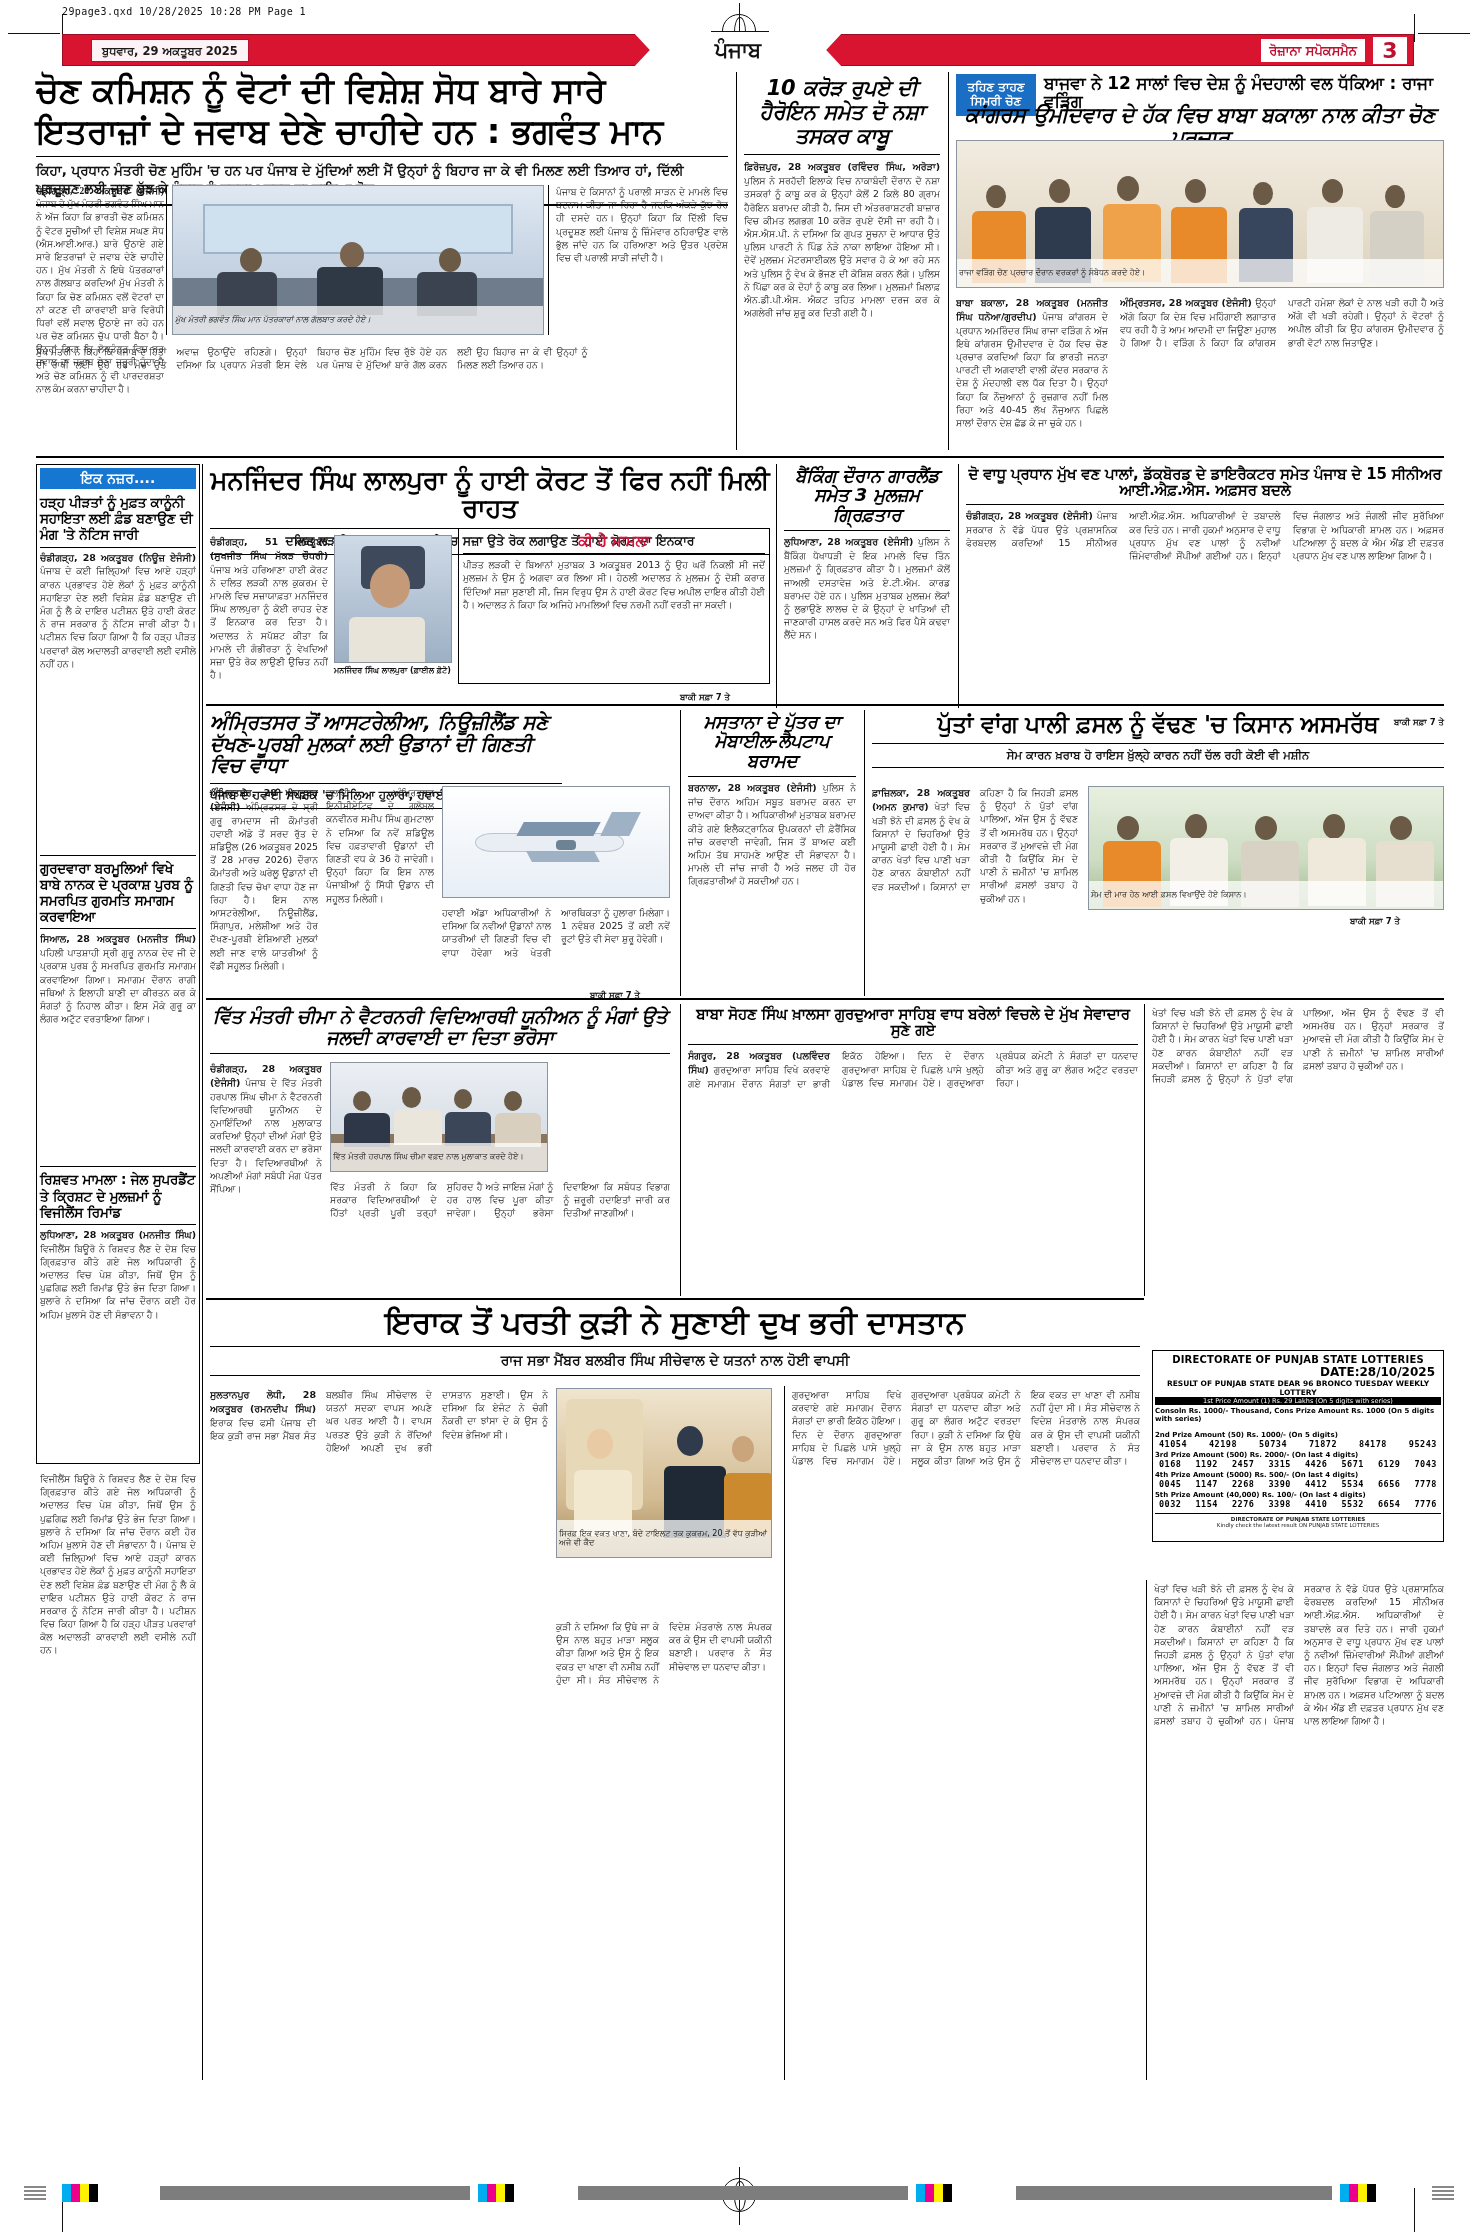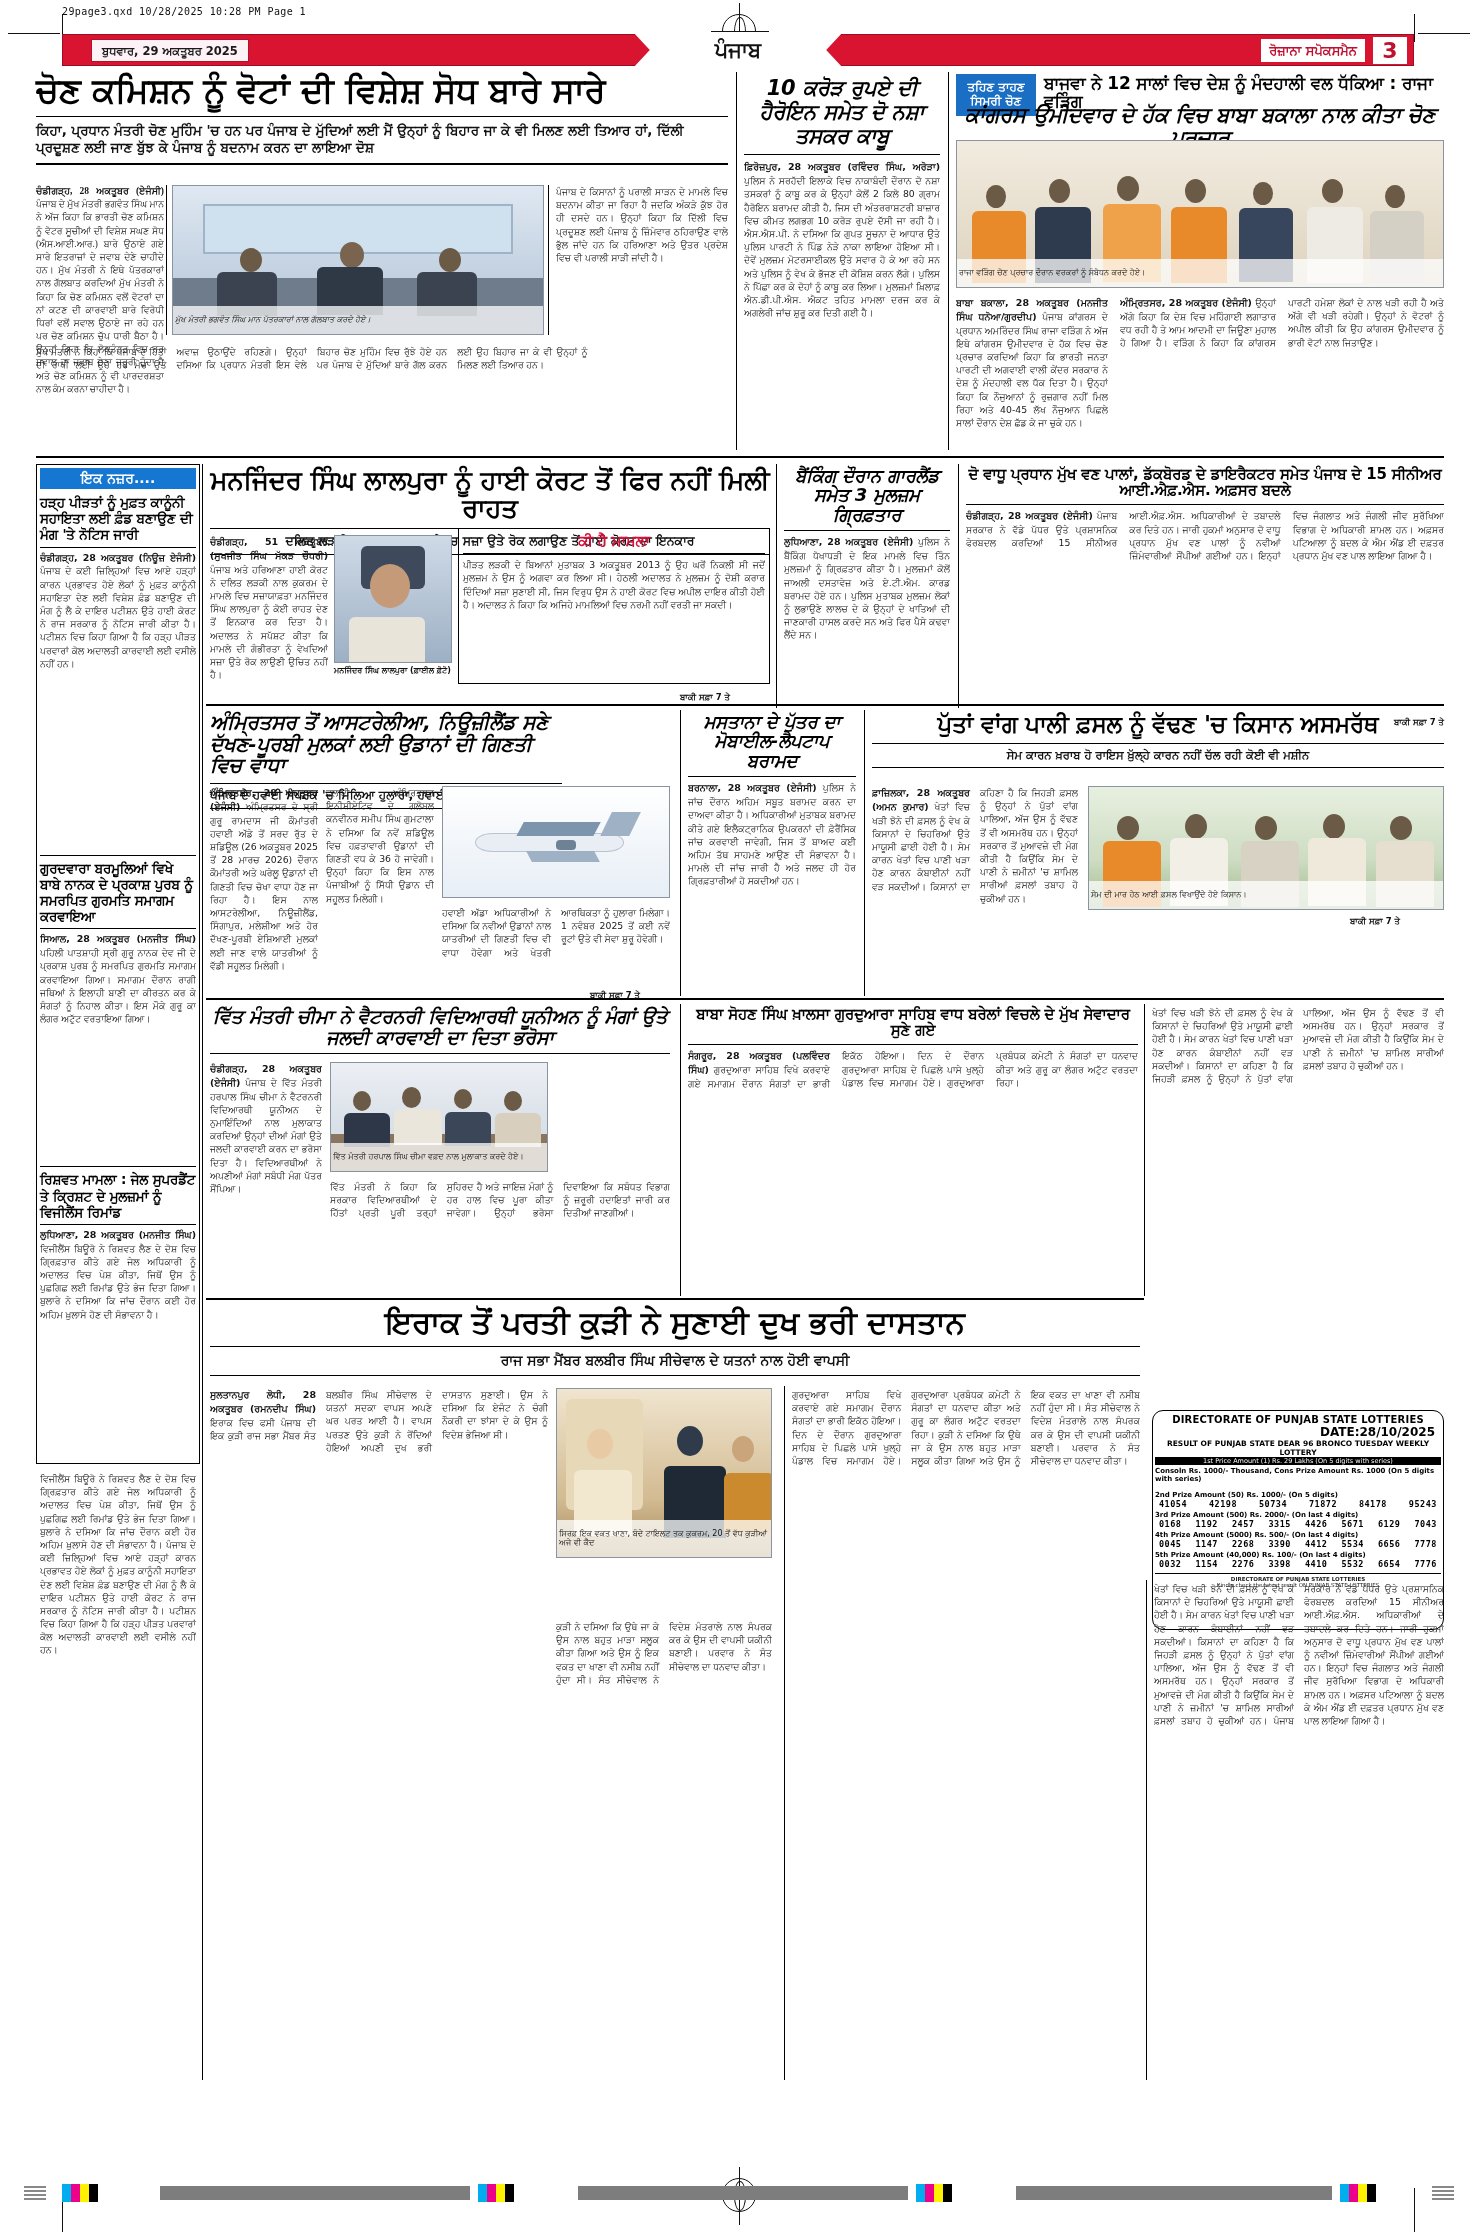--- a/index.html
+++ b/index.html
@@ -166,20 +166,21 @@
 
   <div class="masthead">
     <div class="datebox">ਬੁਧਵਾਰ, 29 ਅਕਤੂਬਰ 2025</div>
     <div class="section-tab">ਪੰਜਾਬ</div>
     <div class="brand">ਰੋਜ਼ਾਨਾ ਸਪੋਕਸਮੈਨ</div>
     <div class="pageno">3</div>
   </div>
 
   <div style="position:absolute;left:36px;top:72px;width:692px;">
     <div class="hl hl-xl">ਚੋਣ ਕਮਿਸ਼ਨ ਨੂੰ ਵੋਟਾਂ ਦੀ ਵਿਸ਼ੇਸ਼ ਸੋਧ ਬਾਰੇ ਸਾਰੇ</div>
+    <div class="hl hl-xl" style="margin-top:4px;">ਇਤਰਾਜ਼ਾਂ ਦੇ ਜਵਾਬ ਦੇਣੇ ਚਾਹੀਦੇ ਹਨ : ਭਗਵੰਤ ਮਾਨ</div>
     <div class="rule-h" style="margin:7px 0 5px;"></div>
     <div class="sub">ਕਿਹਾ, ਪ੍ਰਧਾਨ ਮੰਤਰੀ ਚੋਣ ਮੁਹਿੰਮ 'ਚ ਹਨ ਪਰ ਪੰਜਾਬ ਦੇ ਮੁੱਦਿਆਂ ਲਈ ਮੈਂ ਉਨ੍ਹਾਂ ਨੂੰ ਬਿਹਾਰ ਜਾ ਕੇ ਵੀ ਮਿਲਣ ਲਈ ਤਿਆਰ ਹਾਂ, ਦਿੱਲੀ ਪ੍ਰਦੂਸ਼ਣ ਲਈ ਜਾਣ ਬੁੱਝ ਕੇ ਪੰਜਾਬ ਨੂੰ ਬਦਨਾਮ ਕਰਨ ਦਾ ਲਾਇਆ ਦੋਸ਼</div>
     <div class="rule-h2" style="margin:6px 0 5px;"></div>
   </div>
 
   <div class="photo ph-room" style="position:absolute;left:172px;top:185px;width:372px;height:150px;font-style:italic;">
     <div style="position:absolute;left:0;top:0;right:0;height:62%;background:linear-gradient(#dfe8f2,#c2d0e0);"></div>
     <div style="position:absolute;left:8%;top:12%;width:84%;height:34%;background:#cfe0ef;border:2px solid #9fb4c8;"></div>
     <div style="position:absolute;left:0;bottom:0;right:0;height:38%;background:#6f7c8b;"></div>
     <div class="head-dot" style="left:18%;top:42%;width:22px;height:24px;"></div>
@@ -441,21 +442,21 @@
     <div class="hl hl-sm" style="text-align:center;font-size:15px;">ਬਾਬਾ ਸੋਹਣ ਸਿੰਘ ਖ਼ਾਲਸਾ ਗੁਰਦੁਆਰਾ ਸਾਹਿਬ ਵਾਧ ਬਰੇਲਾਂ ਵਿਚਲੇ ਦੇ ਮੁੱਖ ਸੇਵਾਦਾਰ ਸੁਣੇ ਗਏ</div>
     <div class="rule-h" style="margin:6px 0 4px;"></div>
     <div class="body" style="height:230px;overflow:hidden;column-count:3;column-gap:12px;">
       <b class="byline">ਸੰਗਰੂਰ, 28 ਅਕਤੂਬਰ (ਪਲਵਿੰਦਰ ਸਿੰਘ)</b>
       <span>ਗੁਰਦੁਆਰਾ ਸਾਹਿਬ ਵਿਖੇ ਕਰਵਾਏ ਗਏ ਸਮਾਗਮ ਦੌਰਾਨ ਸੰਗਤਾਂ ਦਾ ਭਾਰੀ ਇਕੱਠ ਹੋਇਆ। ਦਿਨ ਦੇ ਦੌਰਾਨ ਗੁਰਦੁਆਰਾ ਸਾਹਿਬ ਦੇ ਪਿਛਲੇ ਪਾਸੇ ਖੁਲ੍ਹੇ ਪੰਡਾਲ ਵਿਚ ਸਮਾਗਮ ਹੋਏ। ਗੁਰਦੁਆਰਾ ਪ੍ਰਬੰਧਕ ਕਮੇਟੀ ਨੇ ਸੰਗਤਾਂ ਦਾ ਧਨਵਾਦ ਕੀਤਾ ਅਤੇ ਗੁਰੂ ਕਾ ਲੰਗਰ ਅਟੁੱਟ ਵਰਤਦਾ ਰਿਹਾ।</span>
     </div>
   </div>
 
   <div class="rule-v" style="position:absolute;left:1144px;top:1004px;height:292px;"></div>
 
-  <div class="lott" style="position:absolute;left:1152px;top:1410px;width:292px;height:220px;padding:3px 2px;border-radius:11px;">
+  <div class="lott" style="position:absolute;left:1152px;top:1350px;width:292px;height:192px;padding:3px 2px;">
     <div class="t1">DIRECTORATE OF PUNJAB STATE LOTTERIES</div>
     <div class="t3" style="text-align:right;padding-right:6px;font-weight:bold;">DATE:28/10/2025</div>
     <div class="t2">RESULT OF PUNJAB STATE DEAR 96 BRONCO TUESDAY WEEKLY LOTTERY</div>
     <div class="hdrbar">1st Price Amount (1) Rs. 29 Lakhs (On 5 digits with series)</div>
     <div class="prz">Consoln Rs. 1000/- Thousand, Cons Prize Amount Rs. 1000 (On 5 digits with series)</div>
     <div class="small">&nbsp;</div>
     <div class="prz">2nd Prize Amount (50) Rs. 1000/- (On 5 digits)</div>
     <div class="nums">
       <span>41054</span>
       <span>42198</span>

